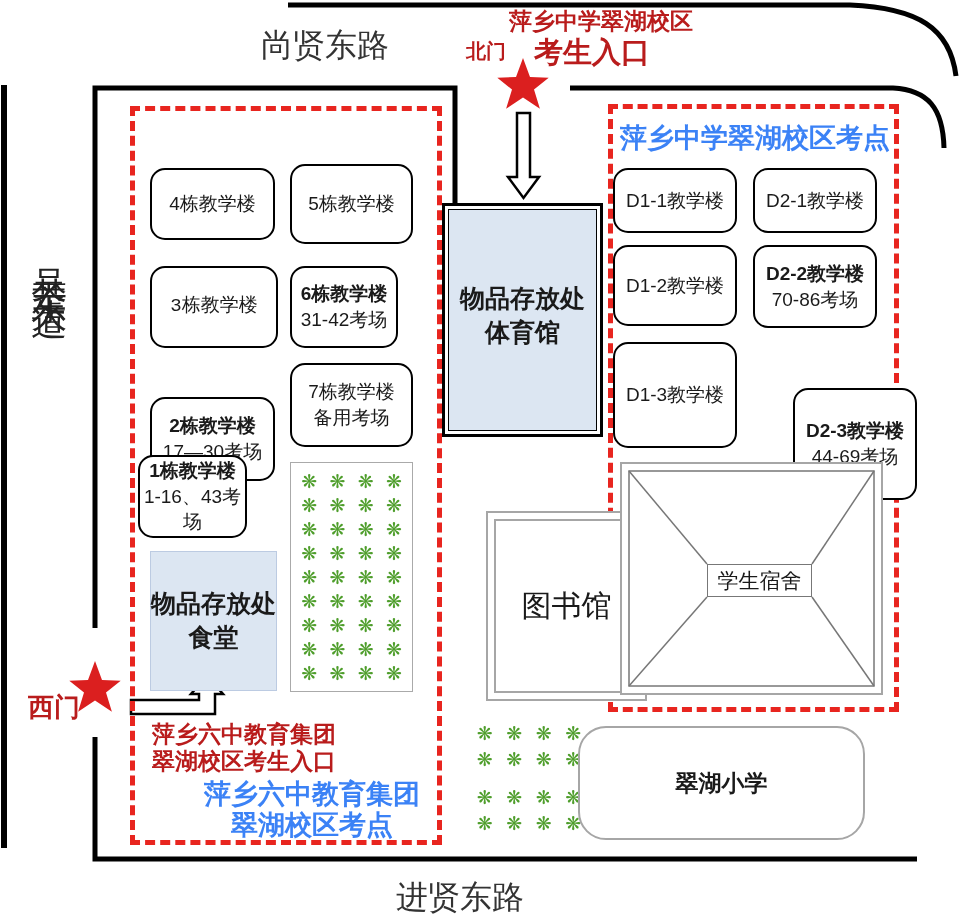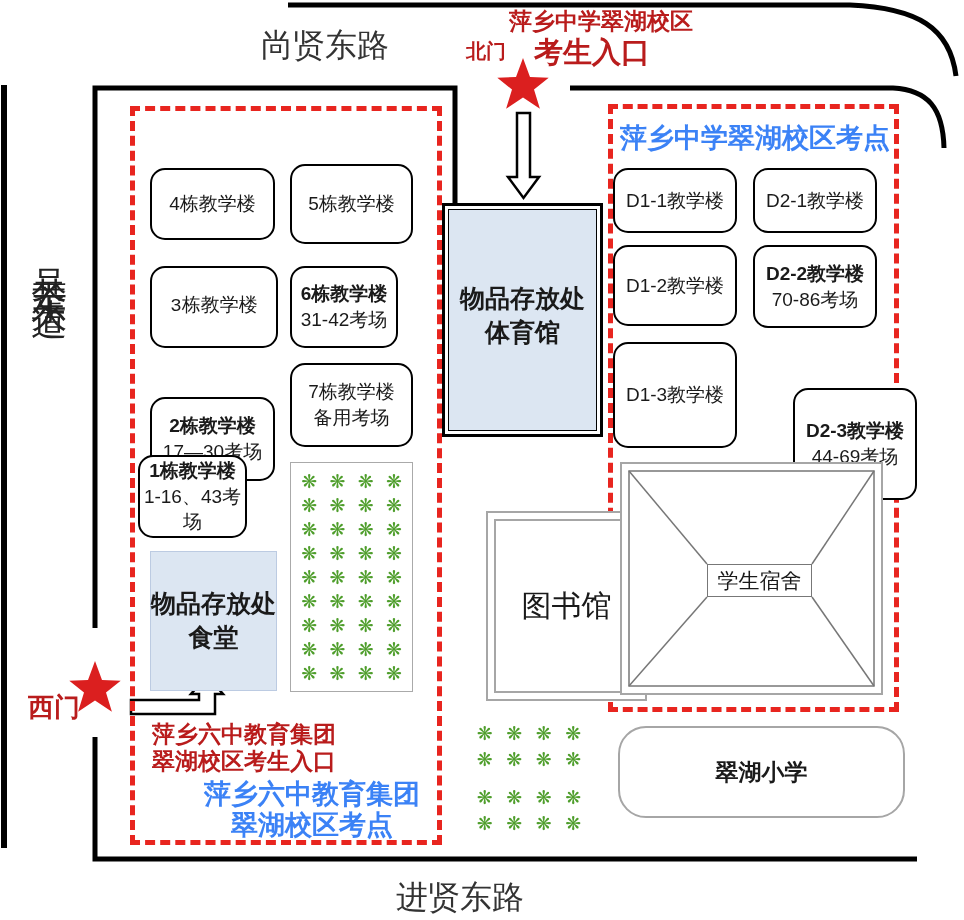--- a/index.html
+++ b/index.html
@@ -228,21 +228,21 @@
       <span>❋</span>
       <span>❋</span>
       <span>❋</span>
       <span>❋</span>
       <span>❋</span>
       <span>❋</span>
       <span>❋</span>
       <span>❋</span>
     </div>
 
-  <div class="abs primary" style="left:618px;top:726px;width:287px;height:92px;justify-content:center;">
+  <div class="abs primary" style="left:578px;top:726px;width:287px;height:114px;justify-content:center;">
     <span>翠湖小学</span>
   </div>
 
   <div class="abs gate" style="left:28px;top:690px;font-size:26px;">西门</div>
   <div class="abs gate" style="left:152px;top:719px;font-size:23px;">萍乡六中教育集团</div>
   <div class="abs gate" style="left:152px;top:746px;font-size:23px;">翠湖校区考生入口</div>
 
   <div class="abs site-title ctr" style="left:312px;top:776px;">萍乡六中教育集团</div>
   <div class="abs site-title ctr" style="left:312px;top:807px;">翠湖校区考点</div>
 

